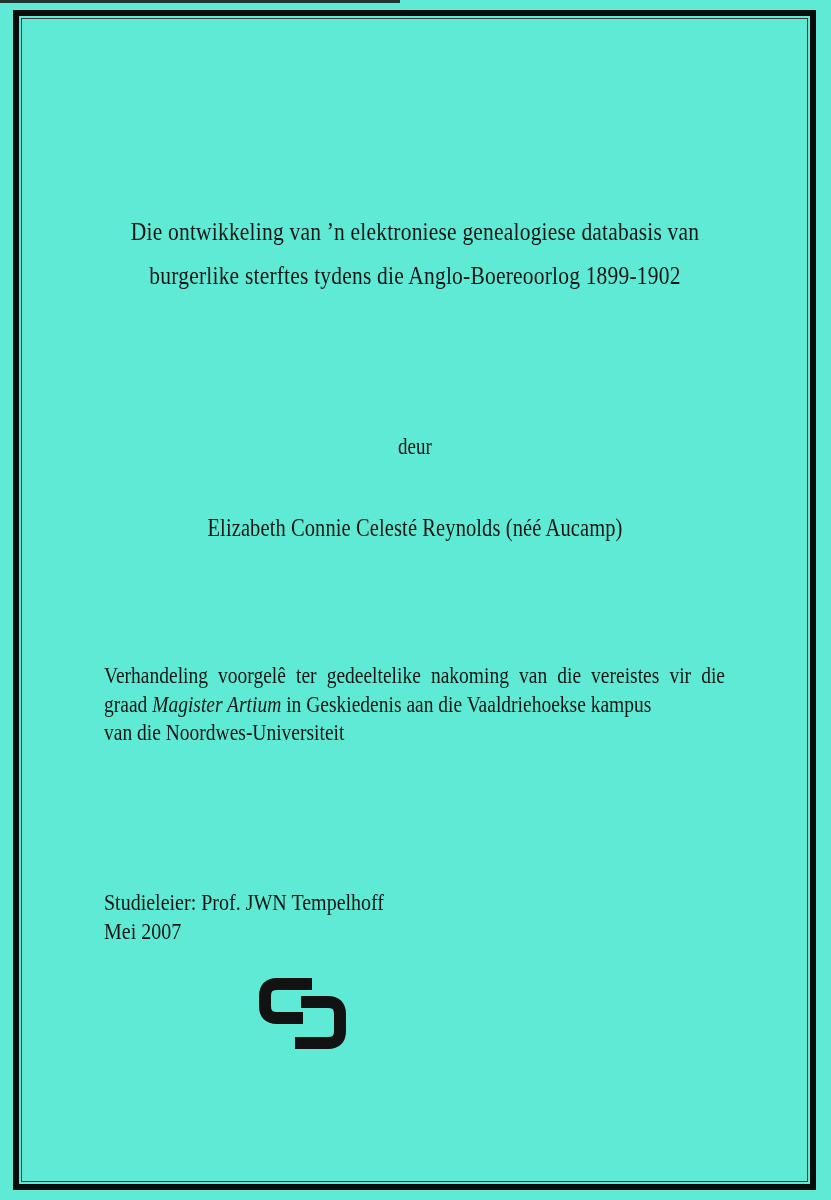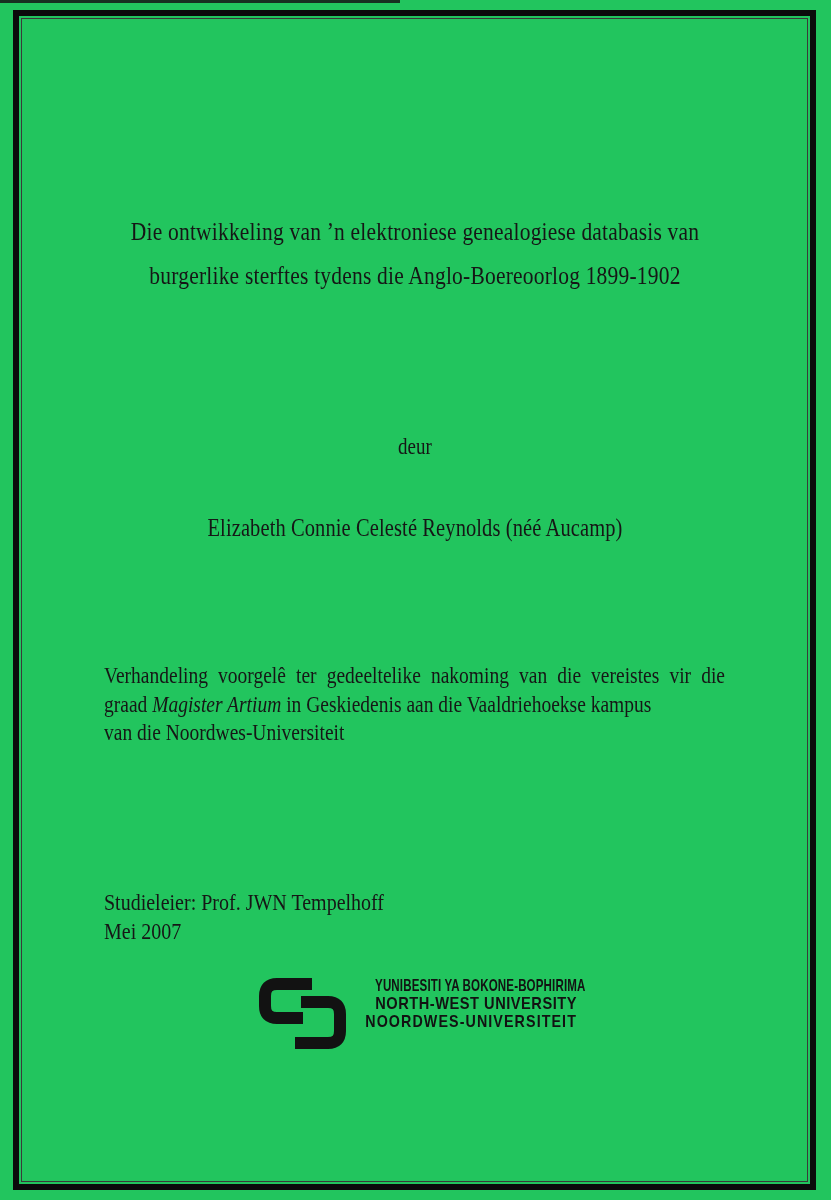--- a/index.html
+++ b/index.html
@@ -9,21 +9,21 @@
     height: 1200px;
     background: #ffffff;
     overflow: hidden;
     font-family: "Liberation Serif", serif;
     color: #161616;
   }
   .page {
     position: relative;
     width: 831px;
     height: 1200px;
-    background: #22c55e;
+    background: #5eead4;
   }
   
   .frame-outer {
     position: absolute;
     left: 13px;
     top: 10px;
     width: 803px;
     height: 1180px;
     border: 6px solid #0b0b0b;
     box-sizing: border-box;
@@ -157,19 +157,14 @@
   <div class="supervisor-block">
     <div>Studieleier: Prof. JWN Tempelhoff</div>
     <div>Mei 2007</div>
   </div>
 
   <svg class="logo-mark" width="87" height="71" viewBox="0 0 87 71" aria-hidden="true">
     <path d="M 53 6 H 18 Q 6 6 6 18 V 28 Q 6 40 18 40 H 44" fill="none" stroke="#121212" stroke-width="12"></path>
     <path d="M 36 65 H 69 Q 81 65 81 53 V 36 Q 81 24 69 24 H 42" fill="none" stroke="#121212" stroke-width="12"></path>
   </svg>
 
-  <div class="logo-text">
-    <div class="l1">YUNIBESITI YA BOKONE-BOPHIRIMA</div>
-    <div class="l2">NORTH-WEST UNIVERSITY</div>
-    <div class="l3">NOORDWES-UNIVERSITEIT</div>
-  </div>
 
 </div>
 
 </body></html>

